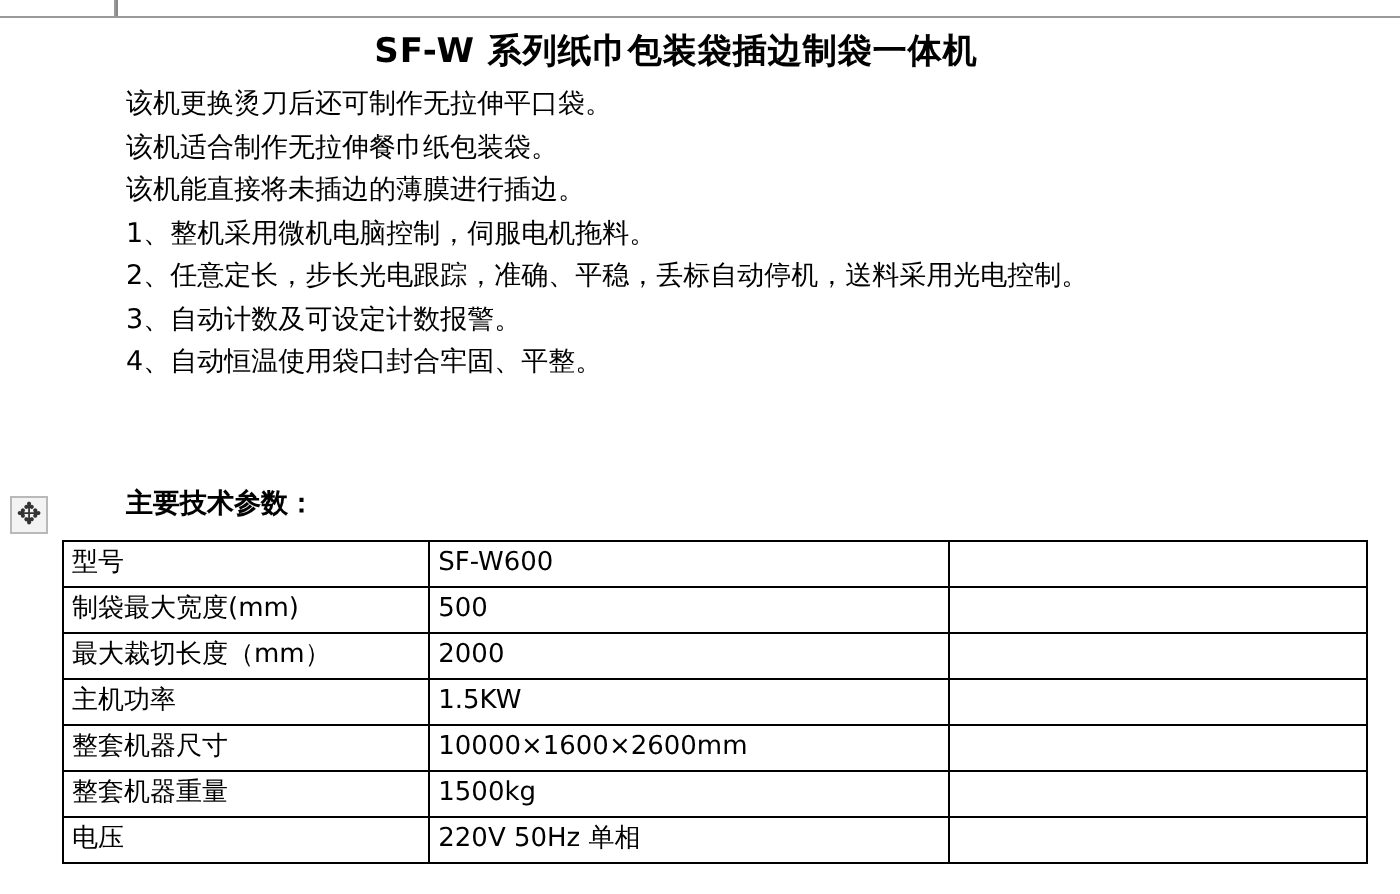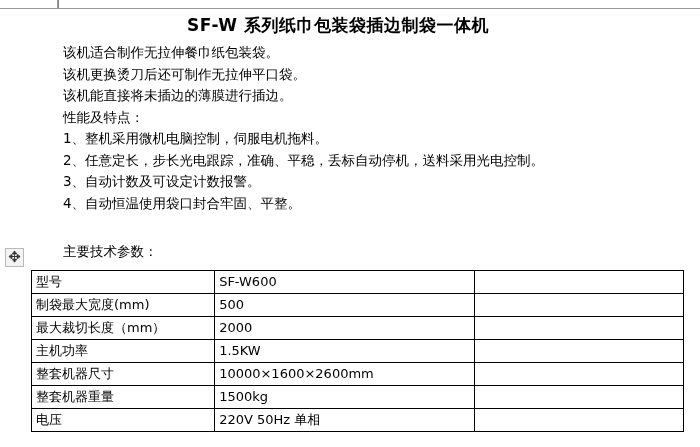--- a/index.html
+++ b/index.html
@@ -61,21 +61,21 @@
   }
   .body-text p {
     margin: 0;
     white-space: nowrap;
   }
   .params-label {
     position: absolute;
     left: 63px;
     top: 243px;
     font-size: 13.5px;
-    font-weight: normal;
+    font-weight: bold;
   }
   
   .move-handle {
     position: absolute;
     left: 5px;
     top: 248px;
     width: 17px;
     height: 17px;
     font-size: 15px;
     line-height: 17px;
@@ -106,24 +106,23 @@
 </head>
 <body>
 
 <div class="corner-left"></div>
 <div class="topbar"></div>
 <div class="topbar-stub"></div>
 
 <div class="title">SF-W 系列纸巾包装袋插边制袋一体机</div>
 
 <div class="body-text">
+  <p>该机更换烫刀后还可制作无拉伸平口袋。</p>
   <p>该机适合制作无拉伸餐巾纸包装袋。</p>
-  <p>该机更换烫刀后还可制作无拉伸平口袋。</p>
   <p>该机能直接将未插边的薄膜进行插边。</p>
-  <p>性能及特点：</p>
   <p>1、整机采用微机电脑控制，伺服电机拖料。</p>
   <p>2、任意定长，步长光电跟踪，准确、平稳，丢标自动停机，送料采用光电控制。</p>
   <p>3、自动计数及可设定计数报警。</p>
   <p>4、自动恒温使用袋口封合牢固、平整。</p>
 </div>
 
 <div class="params-label">主要技术参数：</div>
 
 <div class="move-handle">✥</div>
 

